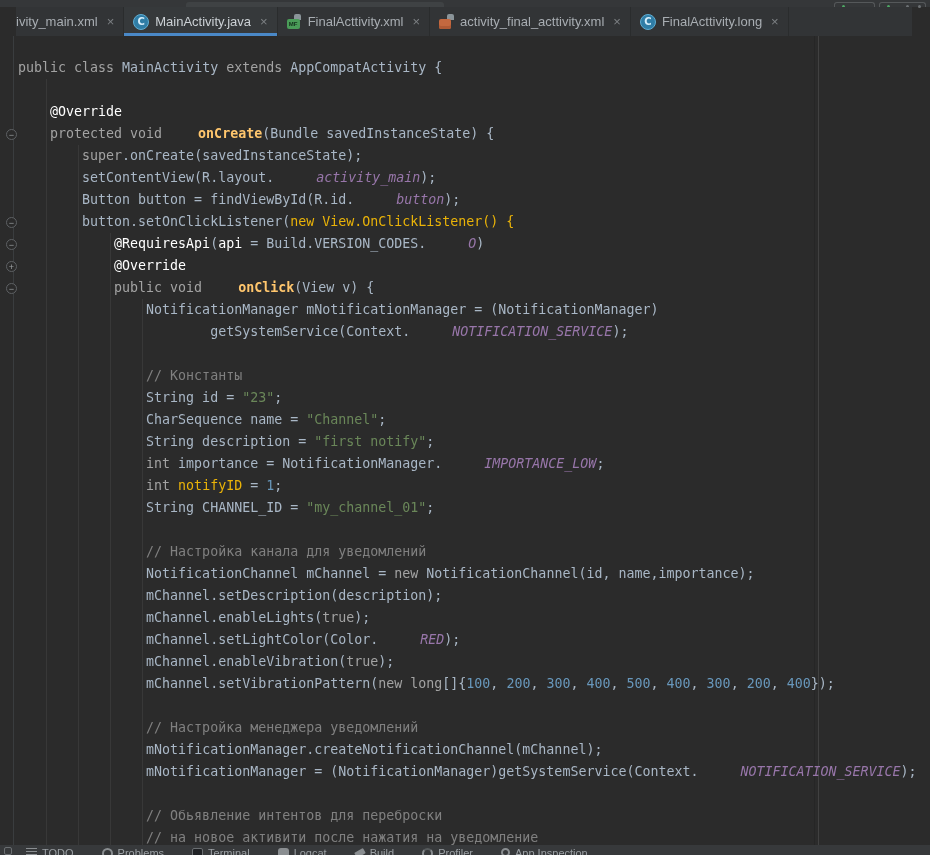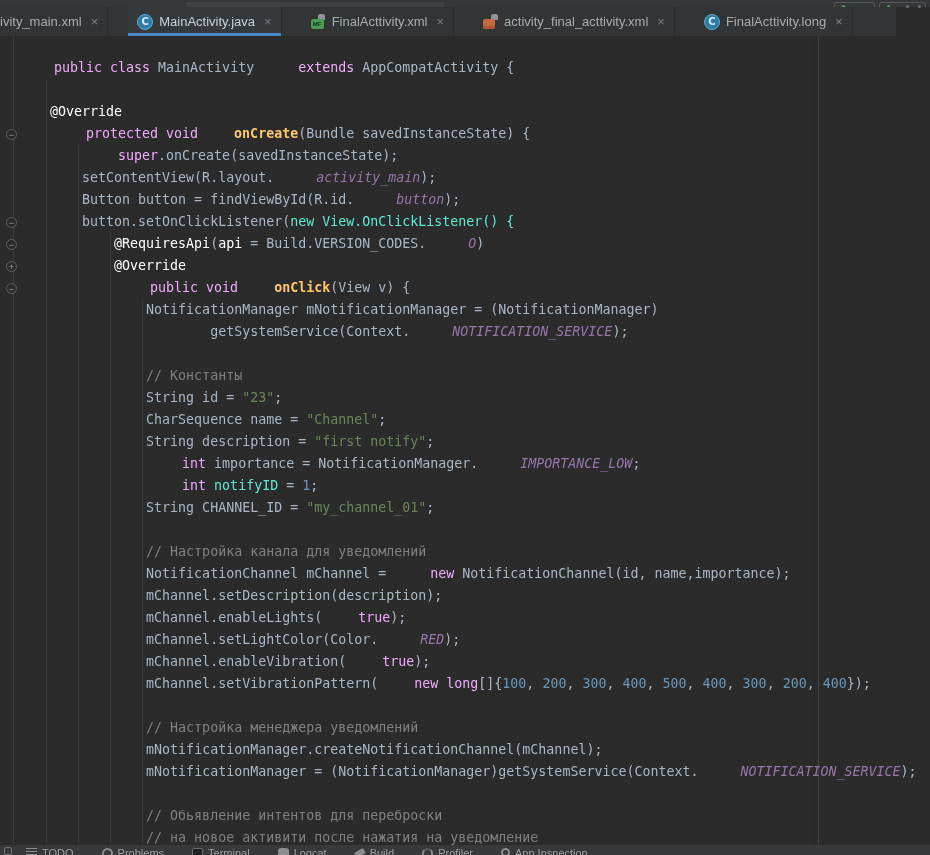--- a/index.html
+++ b/index.html
@@ -9,22 +9,22 @@
   
   .topstrip { position:absolute; left:0; top:0; width:930px; height:7px; background:#353739; }
   .topstrip .searchbox { position:absolute; left:186px; top:2px; width:258px; height:5px;
     background:#3f4244; border-radius:3px 3px 0 0; }
   .runbox { position:absolute; top:2px; height:5px; border:1px solid #55585a; border-bottom:none;
     border-radius:3px 3px 0 0; }
   .runbox .dot { position:absolute; top:2px; width:3px; height:3px; border-radius:50%; background:#4fa865; }
   .runbox .dot.gray { background:#6e7275; }
 
   
-  .tabbar { position:absolute; left:0; top:7px; width:896px; height:29px; background:#323436;
-    display:flex; align-items:stretch;gap:20px; }
+  .tabbar { position:absolute; left:16px; top:7px; width:896px; height:29px; background:#323436;
+    display:flex; align-items:stretch; }
   .tab { display:flex; align-items:center; gap:6px; padding:0 9px; border-right:1px solid #2a2c2d;
     position:relative; color:#a8adb2; font-size:13px; white-space:nowrap; cursor:default; }
   .tab.active { background:#36393b; color:#ccd1d5; }
   .tab.active::after { content:""; position:absolute; left:0; right:0; bottom:0; height:3px; background:#4a88c7; }
   .tab.truncated { padding-left:0; }
   .tab-close { color:#7d8184; font-size:13px; margin-left:3px; line-height:1; }
   .ticon { flex:0 0 auto; display:flex; align-items:center; justify-content:center; }
   .icon-java-class { width:16px; height:16px; border-radius:50%; background:#2f7da6;
     border:1px solid #5fadd2; color:#d5eefb; font-size:10px; font-weight:bold;
     font-family:"DejaVu Sans", sans-serif; }
@@ -42,29 +42,29 @@
 
   
   .editor { position:absolute; left:0; top:36px; width:930px; height:809px; background:#2b2b2b; overflow:hidden; }
   .gutter-sep { position:absolute; left:13px; top:0; bottom:0; width:1px; background:#3a3d3f; }
   .indent-guide { position:absolute; width:1px; background:#383838; }
   .margin-dark { position:absolute; left:814px; top:0; bottom:0; width:1px; background:#262626; }
   .margin-line { position:absolute; left:818px; top:0; bottom:0; width:1px; background:#414141; }
   .code { position:absolute; left:18px; top:21px; font-family:"DejaVu Sans Mono", monospace;
     font-size:13.3px; line-height:22px; white-space:pre; color:#a9b7c6; }
   .code-line { height:22px; }
-  .tok-kw { color:#f0abfc;margin-left:36px; }
+  .tok-kw { color:#a3a3a3; }
   .tok-def { color:#a9b7c6; }
   .tok-str { color:#6a8759; }
   .tok-com { color:#808080; }
   .tok-num { color:#6897bb; }
   .tok-const { color:#9876aa; font-style:italic;margin-left:42px; }
   .tok-ann { color:#ffffff; }
   .tok-mdecl { color:#ffc66d; font-weight:bold;margin-left:28px; }
-  .tok-dim { color:#5eead4; }
+  .tok-dim { color:#eab308; }
   .tok-udef { color:#a9b7c6; text-underline-offset:3px;
     text-decoration-color:#8a98a5; }
   .fold { position:absolute; left:6px; width:11px; height:11px; border:1px solid #5e6164;
     border-radius:50%; background:#2b2b2b; color:#9da1a4; font-size:9px;
     display:flex; align-items:center; justify-content:center; cursor:pointer; z-index:3; }
 
   
   .bottombar { position:absolute; left:0; bottom:0; width:930px; height:10px; background:#37393b;
     overflow:hidden;text-align:center; }
   .bb-inner { position:absolute; left:26px; top:2px; display:flex; gap:28px; align-items:flex-start; }

